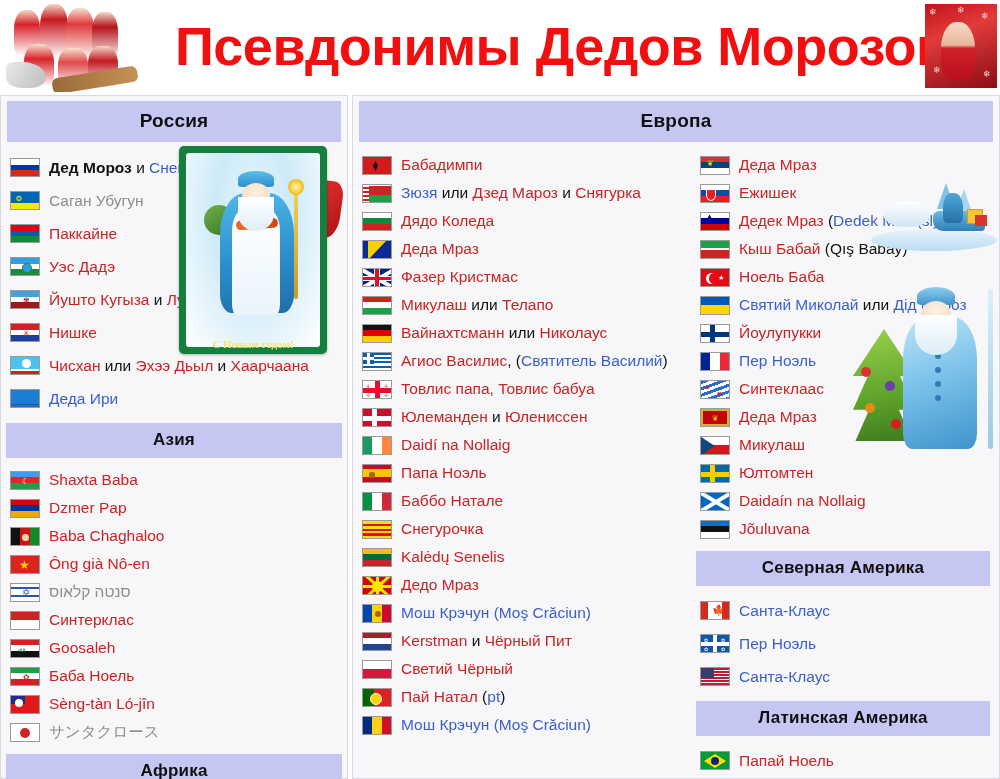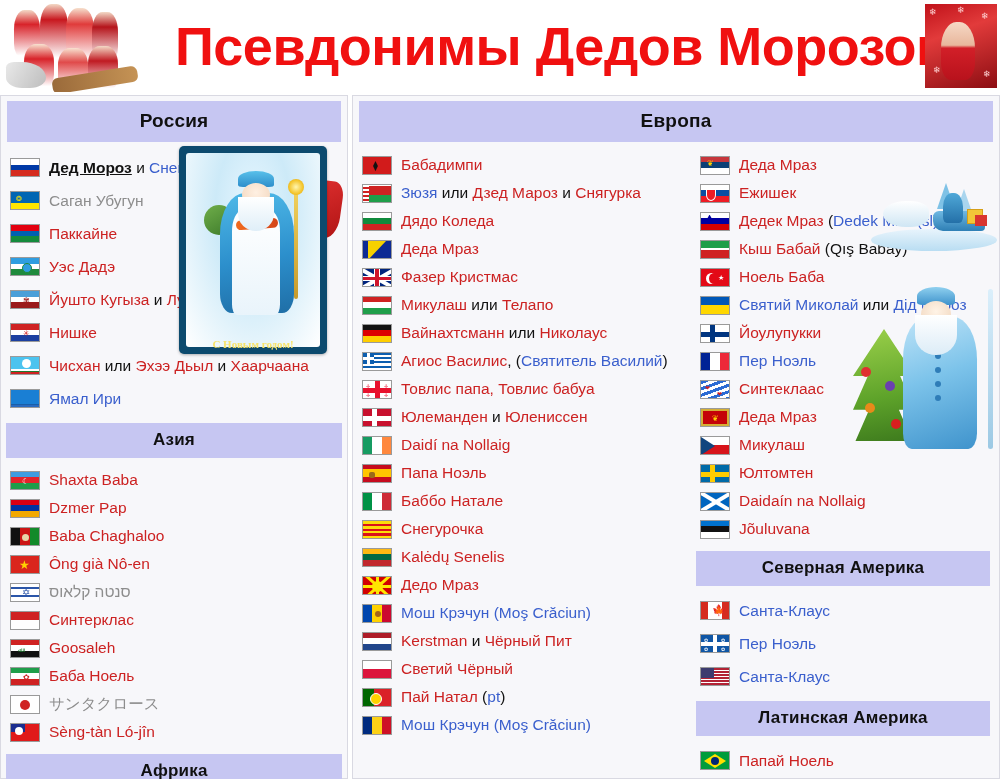--- a/index.html
+++ b/index.html
@@ -48,21 +48,21 @@
   .sect-title.big{font-size:19px;padding:9px 0 10px 0;margin:5px 6px 3px 6px;}
 
   .rows{padding:6px 0 4px 0;}
   .row{display:flex;align-items:center;min-height:26px;padding:1px 0 1px 9px;}
   .row.sp{min-height:31px;}
   .label{font-size:15.5px;white-space:nowrap;padding-left:9px;line-height:18px;}
   .red{color:#cc2222;}
   .blue{color:#3a5fcd;}
   .black{color:#111111;}
   .grey{color:#8d8d8d;}
-  .bold{font-weight:bold;text-decoration:underline;}
+  .bold{font-weight:bold;}
 
   
   .flag{
     width:30px;height:19px;flex:0 0 30px;border:1px solid #9a9a9a;
     position:relative;overflow:hidden;box-sizing:border-box;background:#fff;
   }
   .b{position:absolute;left:0;right:0;}       
   .v{position:absolute;top:0;bottom:0;}
   .dot{position:absolute;border-radius:50%;}
 
@@ -85,21 +85,21 @@
     background:radial-gradient(circle at 50% 40%,#fdeede 0%,#f0d3b8 100%);border-radius:50%;}
   .dm-beard{position:absolute;left:30px;top:34px;width:38px;height:30px;
     background:linear-gradient(180deg,#ffffff 0%,#e2eef6 100%);border-radius:0 0 55% 55%;}
   .dm-hat{position:absolute;left:30px;top:8px;width:38px;height:16px;
     background:linear-gradient(180deg,#e83232 0%,#bb1b1b 100%);border-radius:50% 50% 18% 18%;}
   .dm-wave{position:absolute;left:10px;bottom:8px;width:58px;height:22px;
     background:linear-gradient(180deg,#ffffff 0%,#bfe4f8 100%);border-radius:60% 40% 50% 50%;opacity:.9;}
 
   
   #art-asia{left:178px;top:50px;width:148px;height:208px;}
-  .poster{position:absolute;inset:0;background:#0c4a6e;border-radius:5px;
+  .poster{position:absolute;inset:0;background:#15803d;border-radius:5px;
     box-shadow:0 1px 3px rgba(0,0,0,.3);padding-left:27px;}
   .poster-in{position:absolute;left:7px;top:7px;right:7px;bottom:7px;
     background:radial-gradient(ellipse at 50% 30%,#e9f7ff 0%,#cdeaf8 40%,#ffffff 100%);
     border-radius:3px;overflow:hidden;}
   .pm-body{position:absolute;left:34px;top:40px;width:74px;height:120px;
     background:linear-gradient(170deg,#4fb9e8 0%,#2c8fcc 55%,#1f6ea6 100%);
     border-radius:34% 34% 16% 16%;}
   .pm-coat{position:absolute;left:46px;top:58px;width:48px;height:104px;
     background:linear-gradient(180deg,#ffffff 0%,#e9f4fb 100%);border-radius:20% 20% 10% 10%;}
   .pm-face{position:absolute;left:56px;top:30px;width:28px;height:24px;
@@ -253,21 +253,21 @@
             <div style="position:absolute;left:11px;top:2px;width:9px;height:9px;border-radius:50%;background:#fff;"></div>
           </div>
           <div class="label"><span class="red">Чисхан</span><span class="black"> или </span><span class="red">Эхээ Дьыл</span><span class="black"> и </span><span class="red">Хаарчаана</span></div>
         </div>
         <div class="row sp">
           <div class="flag">
             <div class="b" style="top:0%;height:82.4%;background:#1a7fd4"></div>
             <div class="b" style="top:82%;height:8.4%;background:#1a5fa8"></div>
             <div class="b" style="top:90%;height:10.4%;background:#2a6abf"></div>
           </div>
-          <div class="label"><span class="blue">Ямал Ири</span></div>
+          <div class="label"><span class="blue">Деда Ири</span></div>
         </div>
       </div>
 
     <div class="sect-title">Азия</div>
     <div class="rows" id="rows-asia">
         <div class="row">
           <div class="flag">
             <div class="b" style="top:0%;height:33.733333333333334%;background:#3f9de0"></div>
             <div class="b" style="top:33.333333333333336%;height:33.733333333333334%;background:#e4242b"></div>
             <div class="b" style="top:66.66666666666667%;height:33.733333333333334%;background:#1f9e4a"></div>
@@ -330,32 +330,32 @@
           <div class="flag">
             <div class="b" style="top:0%;height:33.733333333333334%;background:#1f9e4a"></div>
             <div class="b" style="top:33.333333333333336%;height:33.733333333333334%;background:#ffffff"></div>
             <div class="b" style="top:66.66666666666667%;height:33.733333333333334%;background:#cf2222"></div>
             <div style="position:absolute;left:12px;top:5px;color:#cf2222;font-size:8px;">✿</div>
           </div>
           <div class="label"><span class="red">Баба Ноель</span></div>
         </div>
         <div class="row">
           <div class="flag">
-            <div class="b" style="top:0;height:100%;background:#ffffff"></div>
-            <div class="dot" style="width:10px;height:10px;background:#cf2222;left:9px;top:4px;"></div>
-          </div>
-          <div class="label"><span class="grey">サンタクロース</span></div>
-        </div>
-        <div class="row">
-          <div class="flag">
             <div class="b" style="top:0;height:100%;background:#e01a1a"></div>
             <div style="position:absolute;left:0;top:0;width:50%;height:50%;background:#1b2d8f"></div>
             <div style="position:absolute;left:4px;top:3px;width:8px;height:8px;border-radius:50%;background:#fff"></div>
           </div>
           <div class="label"><span class="red">Sèng-tàn Ló-jîn</span></div>
+        </div>
+        <div class="row">
+          <div class="flag">
+            <div class="b" style="top:0;height:100%;background:#ffffff"></div>
+            <div class="dot" style="width:10px;height:10px;background:#cf2222;left:9px;top:4px;"></div>
+          </div>
+          <div class="label"><span class="grey">サンタクロース</span></div>
         </div>
       </div>
 
     <div class="sect-title">Африка</div>
 
     <div class="art" id="art-russia">
       <div class="dm-blob"></div>
         <div class="dm-cape"></div>
       <div class="dm-hat"></div>
         <div class="dm-face"></div>

